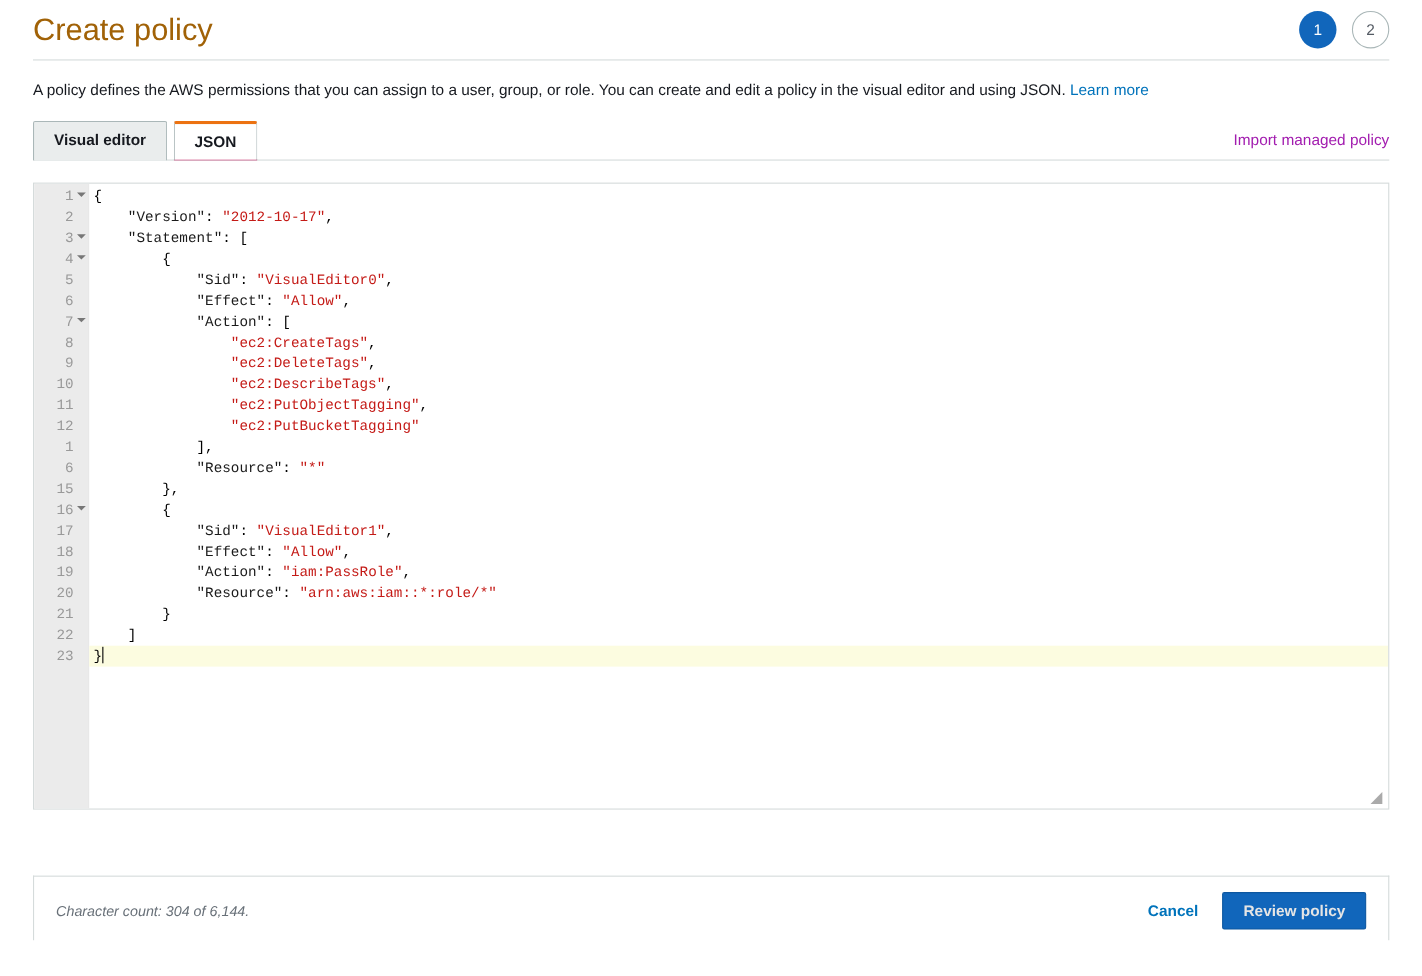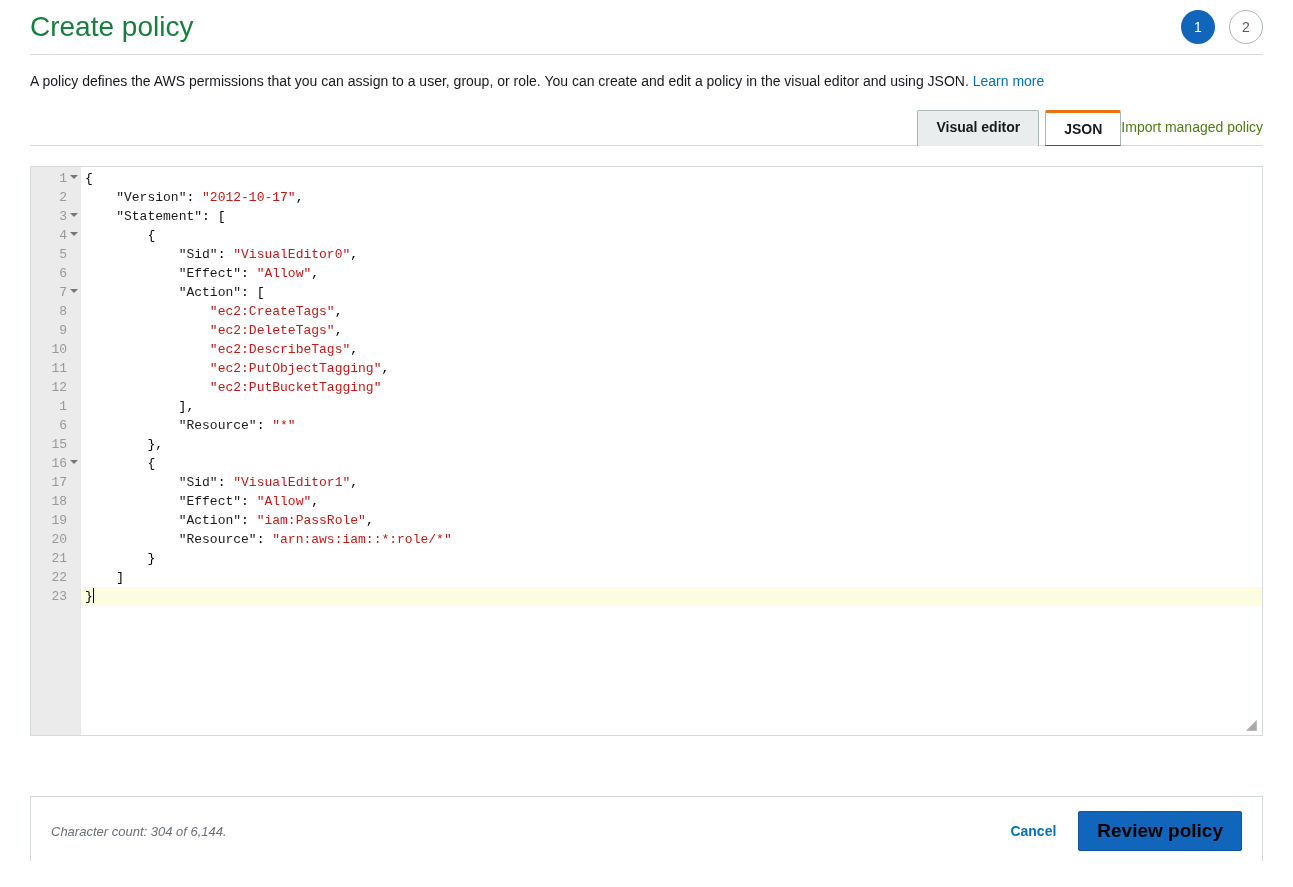--- a/index.html
+++ b/index.html
@@ -14,21 +14,21 @@
     display: flex;
     justify-content: space-between;
     align-items: center;
     border-bottom: 1px solid #d5dbdb;
     padding-bottom: 10px;
     margin-bottom: 18px;
   }
   .page-title {
     font-size: 28px;
     font-weight: 400;
-    color: #15803d;
+    color: #a16207;
   }
   .steps {
     display: flex;
     gap: 14px;
     align-items: center;
   }
   .step {
     width: 34px; height: 34px;
     border-radius: 50%;
     display: flex; align-items: center; justify-content: center;
@@ -46,21 +46,21 @@
   }
   .description {
     font-size: 14px;
     color: #16191f;
     margin-bottom: 20px;
   }
   .description a { color: #0073bb; text-decoration: none; cursor: pointer;}
   .tabs-row {
     display: flex;
     align-items: flex-end;
-    justify-content: flex-end;
+    justify-content: space-between;
     border-bottom: 1px solid #d5dbdb;
   }
   .tabs {
     display: flex;
     gap: 6px;
   }
   .tab {
     padding: 8px 18px;
     border: 1px solid #aab7b8;
     border-bottom: none;
@@ -72,21 +72,21 @@
     font-weight: 600;
     position: relative;
     top: 1px;
   }
   .tab.active {
     background: #fff;
     border-top: 3px solid #ec7211;
     border-bottom: 1px solid #be185d;
   }
   .import-link {
-    color: #4d7c0f;
+    color: #a21caf;
     font-size: 14px;
     text-decoration: none;
     padding-bottom: 10px;
     cursor: pointer;
   }
   .editor-wrap {
     border: 1px solid #d5dbdb;
     margin-top: 20px;
     height: 570px;
     display: flex;
@@ -169,24 +169,24 @@
   .btn-cancel {
     color: #0073bb;
     background: transparent;
     border: none;
     font-size: 14px;
     font-weight: 700;
     cursor: pointer;
   }
   .btn-primary {
     background: #1166bb;
-    color: #000000;
+    color: #e5e5e5;
     border: 1px solid #0d57a0;
     padding: 8px 18px;
-    font-size: 19px;
+    font-size: 14px;
     font-weight: 700;
     border-radius: 2px;
     cursor: pointer;
   }
 </style>
 </head>
 <body>
 
 <div class="header-row">
   <h1 class="page-title">Create policy</h1>

